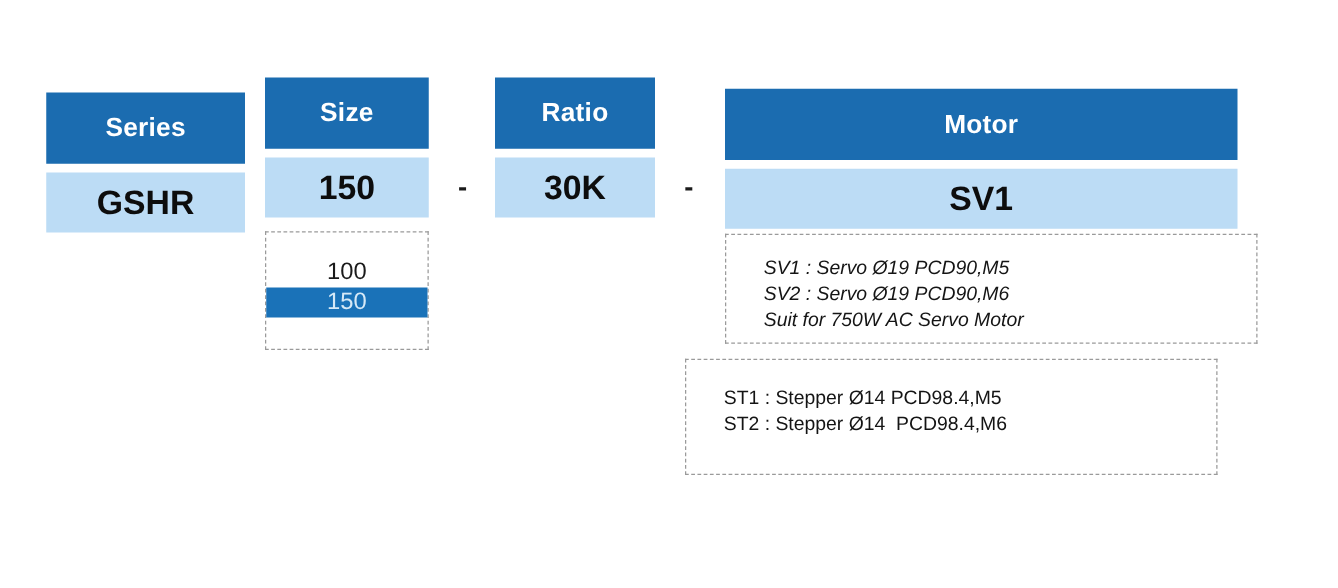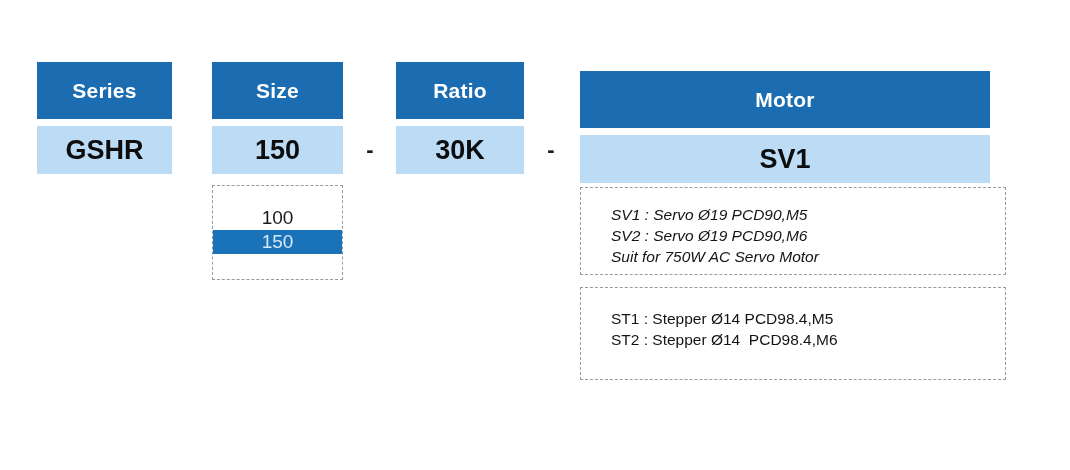--- a/index.html
+++ b/index.html
@@ -100,21 +100,21 @@
     color: #141414;
     line-height: 21px;
     white-space: pre;
   }
 </style>
 </head>
 <body>
 
 <div id="stage">
 
-  <div class="col" style="left:37px; top:62px; width:135px;">
+  <div class="col" style="left:37px; top:74px; width:159px;">
     <div class="hdr">Series</div>
     <div class="gap"></div>
     <div class="val">GSHR</div>
   </div>
 
   <div class="col" style="left:212px; top:62px; width:131px;border-radius:17px;">
     <div class="hdr">Size</div>
     <div class="gap"></div>
     <div class="val">150</div>
   </div>
@@ -143,20 +143,20 @@
   </div>
 
   <div class="infobox" style="left:580px; top:187px; width:426px; height:88px;font-style:italic;">
     <div class="infolines">
       <div class="infoline">SV1 : Servo Ø19 PCD90,M5</div>
       <div class="infoline">SV2 : Servo Ø19 PCD90,M6</div>
       <div class="infoline">Suit for 750W AC Servo Motor</div>
     </div>
   </div>
 
-  <div class="infobox" style="left:580px; top:287px; width:426px; height:93px;">
+  <div class="infobox" style="left:548px; top:287px; width:426px; height:93px;">
     <div class="infolines" style="top:20px;">
       <div class="infoline">ST1 : Stepper Ø14 PCD98.4,M5</div>
       <div class="infoline">ST2 : Stepper Ø14  PCD98.4,M6</div>
     </div>
   </div>
 
 </div>
 
 </body></html>

